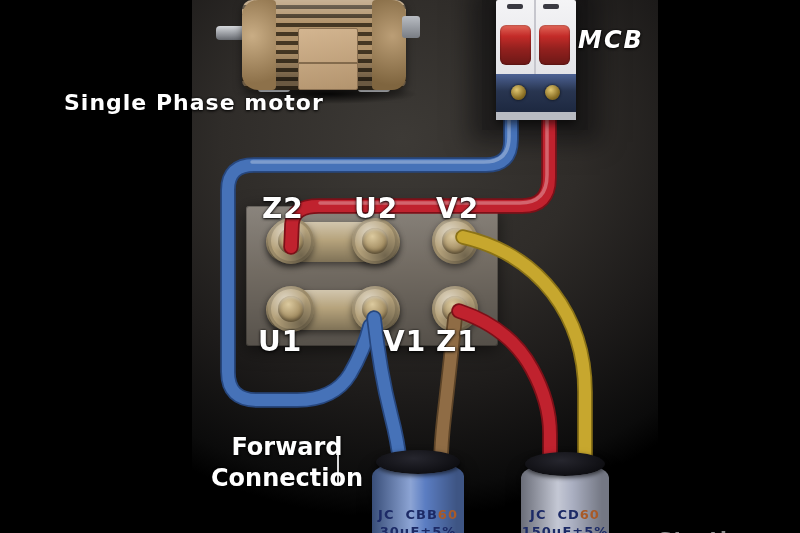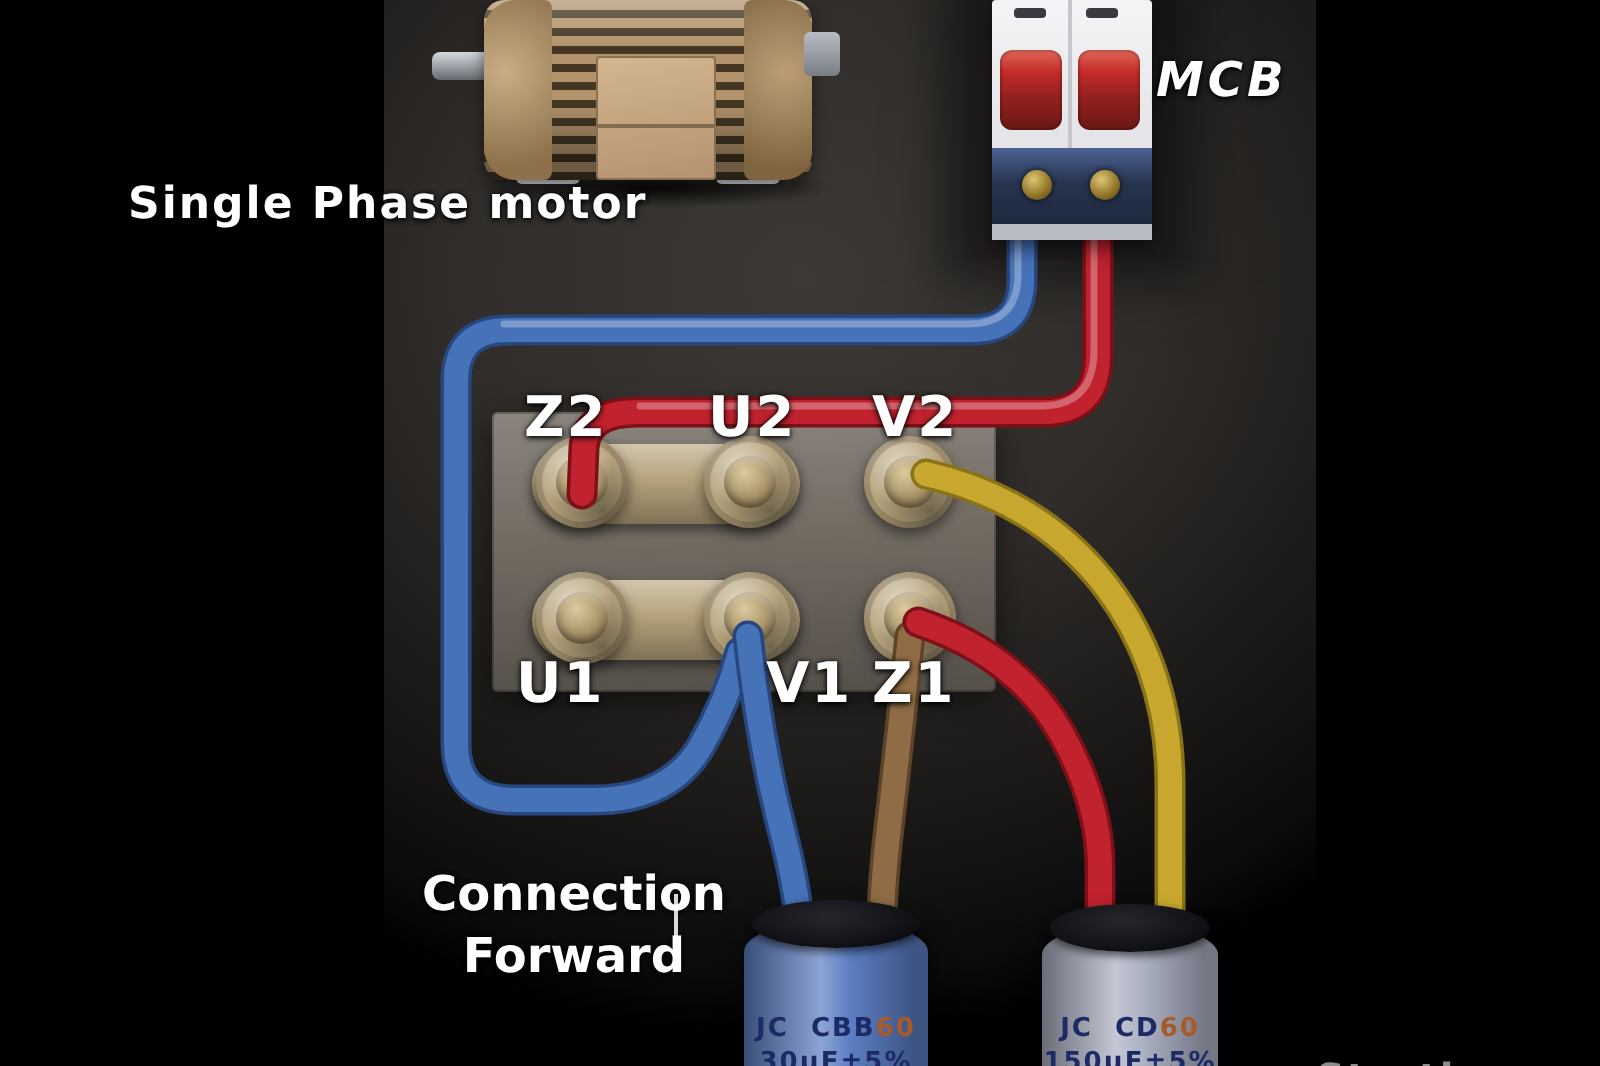--- a/index.html
+++ b/index.html
@@ -209,19 +209,19 @@
 
   <div class="lbl lbl-motor">Single Phase motor</div>
   <div class="lbl lbl-mcb">MCB</div>
   <div class="lbl lbl-terminal lp-z2">Z2</div>
   <div class="lbl lbl-terminal lp-u2">U2</div>
   <div class="lbl lbl-terminal lp-v2">V2</div>
   <div class="lbl lbl-terminal lp-u1">U1</div>
   <div class="lbl lbl-terminal lp-v1">V1</div>
   <div class="lbl lbl-terminal lp-z1">Z1</div>
   <div class="lbl lbl-connection">
+    <div>Forward</div>
     <div>Connection</div>
-    <div>Forward</div>
   </div>
   <div class="text-cursor"></div>
   <div class="lbl lbl-partial">Starting capacitor</div>
 
 </div>
 
 </body></html>

